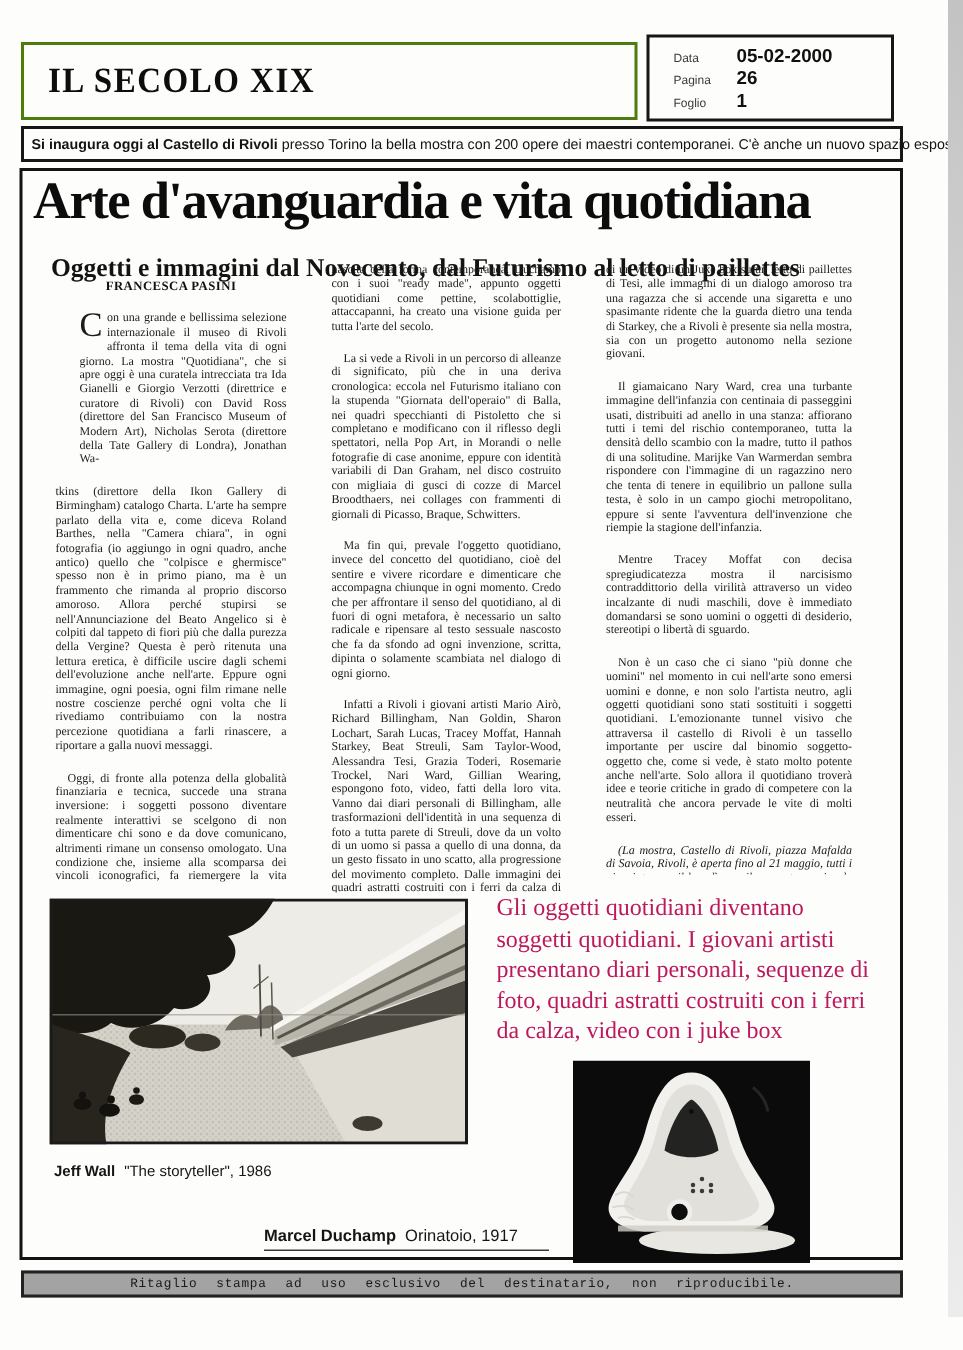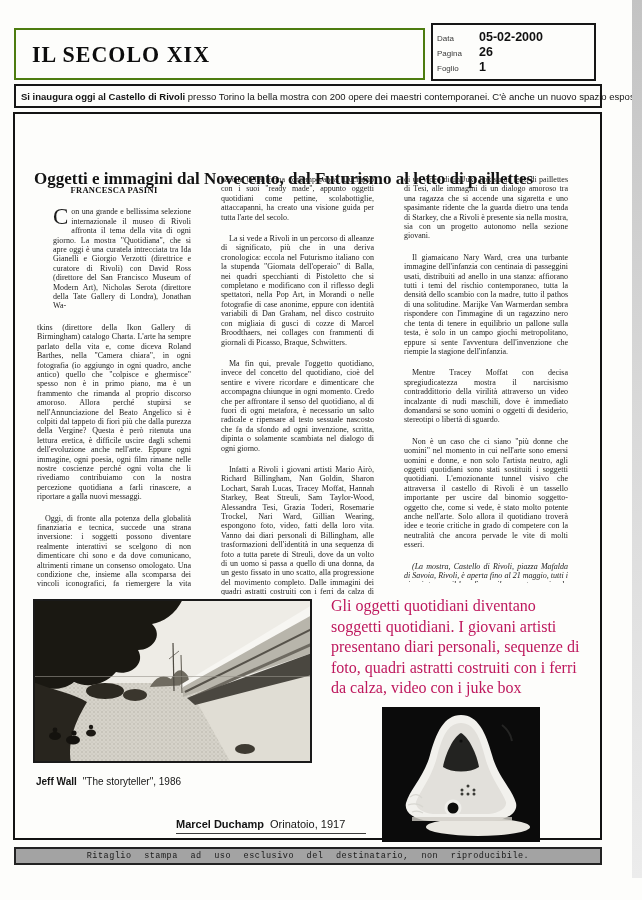--- a/index.html
+++ b/index.html
@@ -7,21 +7,21 @@
         font-family:"Liberation Sans",sans-serif;color:#1b1b1b;}
   .scan-band{position:absolute;right:0;top:0;width:10px;height:878px;
         background:linear-gradient(180deg,#c3c3c3,#d8d8d8 45%,#ececec);}
   
   .logo-box{position:absolute;left:14px;top:28px;width:407px;height:48px;border:2px solid #4d7c0f;
         display:flex;align-items:center;}
   .logo{font-family:"Liberation Serif",serif;font-weight:700;font-size:22px;letter-spacing:1px;
         margin-left:16px;color:#0d0d0d;transform:scaleY(1.08);}
   .meta-box{position:absolute;left:431px;top:23px;width:165px;height:58px;border:2px solid #161616;
         display:flex;flex-direction:column;justify-content:center;gap:1px;padding:2px 0;box-sizing:border-box;}
-  .meta-row{display:flex;align-items:baseline;margin-left:4px;}
+  .meta-row{display:flex;align-items:baseline;margin-left:16px;}
   .meta-label{width:42px;font-size:8px;color:#3a3a3a;}
   .meta-value{font-size:12.5px;font-weight:700;color:#101010;}
   
   .standfirst{position:absolute;left:14px;top:84px;width:588px;height:24px;border:2px solid #161616;
         box-sizing:border-box;display:flex;align-items:center;}
   .standfirst-text{font-size:9.5px;margin-left:5px;white-space:nowrap;color:#141414;}
   .standfirst-text b{font-weight:700;}
   
   .article-frame{position:absolute;left:13px;top:112px;width:589px;height:728px;border:2px solid #131313;
         box-sizing:border-box;background:#fdfdfb;}
@@ -82,20 +82,21 @@
       <span class="meta-value">1</span>
     </div>
   </div>
 
   <div class="standfirst">
     <span class="standfirst-text"><b>Si inaugura oggi al Castello di Rivoli</b><span> presso Torino la bella mostra con 200 opere dei maestri contemporanei. C'è anche un nuovo spazio espositivo</span></span>
   </div>
 
   <div class="article-frame"></div>
 
+  <h1 class="title">Arte d'avanguardia e vita quotidiana</h1>
   <h2 class="subtitle">Oggetti e immagini dal Novecento, dal Futurismo al letto di paillettes</h2>
 
   <div class="col col1">
     <div class="byline">FRANCESCA PASINI</div>
     <p class="p-indent"><span class="dropcap">C</span><span>on una grande e bellissima selezione internazionale il museo di Rivoli affronta il tema della vita di ogni giorno. La mostra "Quotidiana", che si apre oggi è una curatela intrecciata tra Ida Gianelli e Giorgio Verzotti (direttrice e curatore di Rivoli) con David Ross (direttore del San Francisco Museum of Modern Art), Nicholas Serota (direttore della Tate Gallery di Londra), Jonathan Wa-</span></p>
     <p class="cont">tkins (direttore della Ikon Gallery di Birmingham) catalogo Charta. L'arte ha sempre parlato della vita e, come diceva Roland Barthes, nella "Camera chiara", in ogni fotografia (io aggiungo in ogni quadro, anche antico) quello che "colpisce e ghermisce" spesso non è in primo piano, ma è un frammento che rimanda al proprio discorso amoroso. Allora perché stupirsi se nell'Annunciazione del Beato Angelico si è colpiti dal tappeto di fiori più che dalla purezza della Vergine? Questa è però ritenuta una lettura eretica, è difficile uscire dagli schemi dell'evoluzione anche nell'arte. Eppure ogni immagine, ogni poesia, ogni film rimane nelle nostre coscienze perché ogni volta che li rivediamo contribuiamo con la nostra percezione quotidiana a farli rinascere, a riportare a galla nuovi messaggi.</p>
     <p>Oggi, di fronte alla potenza della globalità finanziaria e tecnica, succede una strana inversione: i soggetti possono diventare realmente interattivi se scelgono di non dimenticare chi sono e da dove comunicano, altrimenti rimane un consenso omologato. Una condizione che, insieme alla scomparsa dei vincoli iconografici, fa riemergere la vita quotidiana in modo più visibile, influenzando la</p>
   </div>
 
   <div class="col col2">

